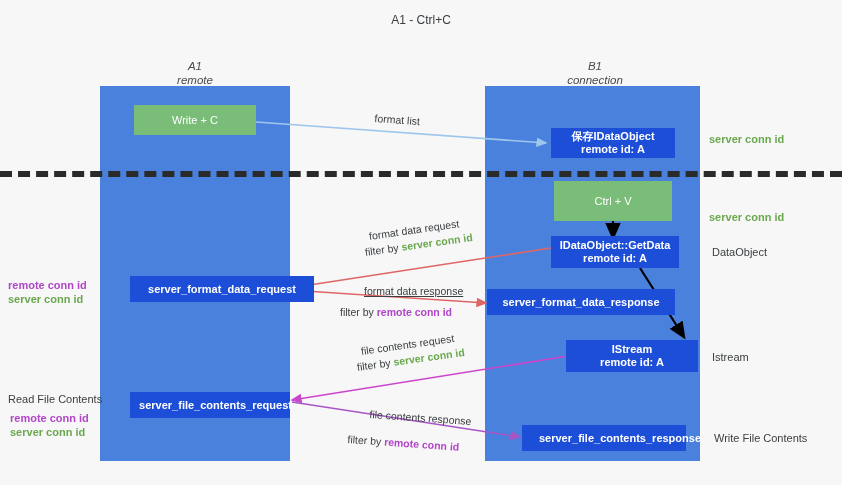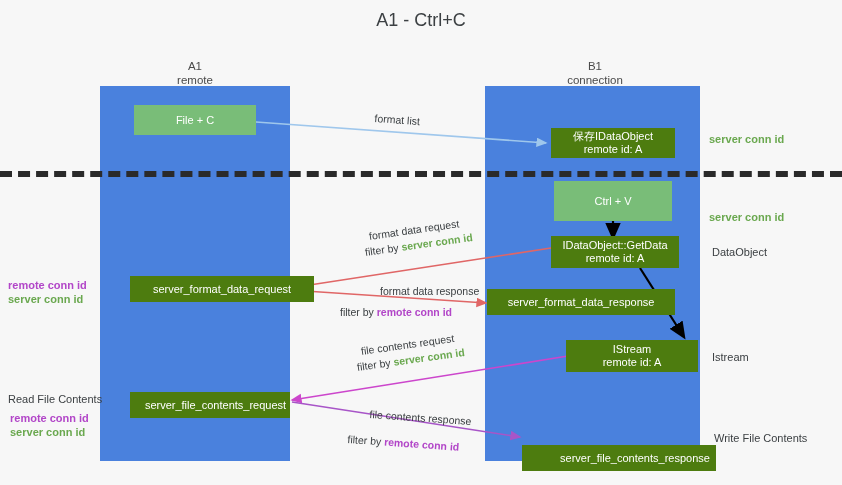--- a/index.html
+++ b/index.html
@@ -9,43 +9,43 @@
     font-family:"Liberation Sans","DejaVu Sans",sans-serif;
     overflow:hidden;
     position:relative;
     color:#3c4043;
   }
   #stage{position:absolute;left:0;top:0;width:842px;height:485px;}
   svg#wires{position:absolute;left:0;top:0;width:842px;height:485px;pointer-events:none;}
 
   .title{
     position:absolute;left:0;top:10px;width:842px;
-    text-align:center;font-size:18px;line-height:20px;color:#3c4043;
+    text-align:center;font-size:12px;line-height:20px;color:#3c4043;
   }
 
   .col-head{
-    position:absolute;text-align:center;font-size:11.5px;line-height:14px;color:#4a4a4a;
+    position:absolute;text-align:center;font-size:11.5px;line-height:14px;color:#4a4a4a;font-style:italic;
   }
   .col-head .big{display:block;}
 
   .lane{
     position:absolute;background:#4a81dd;
   }
 
   .node{
     position:absolute;
     display:flex;align-items:center;justify-content:center;
     text-align:center;
     color:#ffffff;
     font-size:11px;line-height:13px;
     box-sizing:border-box;
     padding:2px 4px;
   }
   .node.green{background:#79bd78;}
-  .node.orange{background:#4d7c0f;}
+  .node.orange{background:#1d4ed8;font-weight:bold;}
 
   .edge-label{
     position:absolute;font-size:10.5px;line-height:14px;color:#3c4043;
     white-space:nowrap;
   }
   .edge-label.rot{transform-origin:left top;}
 
   .side-label{
     position:absolute;font-size:11px;line-height:14px;white-space:nowrap;color:#3c4043;
   }
@@ -106,21 +106,21 @@
     <line x1="290" y1="290" x2="486" y2="303" stroke="#e06666" stroke-width="1.6" marker-end="url(#ah-red)"></line>
 
     <line x1="640" y1="268" x2="682" y2="334" stroke="#000000" stroke-width="2.2" marker-end="url(#ah-blk)"></line>
 
     <line x1="568" y1="356" x2="292" y2="400" stroke="#cc46cc" stroke-width="1.6" marker-end="url(#ah-mag)"></line>
 
     <line x1="292" y1="402" x2="520" y2="437" stroke="#a855c8" stroke-width="1.6" marker-end="url(#ah-pur)"></line>
   </svg>
 
   <div class="node green" style="left:134px;top:105px;width:122px;height:30px;">
-    <span>File + C</span>
+    <span>Write + C</span>
   </div>
 
   <div class="node orange" style="left:130px;top:276px;width:184px;height:26px;">
     <span>server_format_data_request</span>
   </div>
 
   <div class="node orange" style="left:130px;top:392px;width:160px;height:26px;padding-left:15px;">
     <span>server_file_contents_request</span>
   </div>
 
@@ -140,32 +140,32 @@
 
   <div class="node orange" style="left:487px;top:289px;width:188px;height:26px;">
     <span>server_format_data_response</span>
   </div>
 
   <div class="node orange" style="left:566px;top:340px;width:132px;height:32px;flex-direction:column;">
     <span>IStream</span>
     <span>remote id: A</span>
   </div>
 
-  <div class="node orange" style="left:522px;top:445px;width:194px;height:26px;padding-left:36px;">
+  <div class="node orange" style="left:522px;top:425px;width:164px;height:26px;padding-left:36px;">
     <span>server_file_contents_response</span>
   </div>
 
   <div class="edge-label rot" style="left:375px;top:111px;transform:rotate(4deg);">format list</div>
 
   <div class="edge-label rot" style="left:368px;top:229px;transform:rotate(-8deg);">format data request</div>
   <div class="edge-label rot" style="left:364px;top:245px;transform:rotate(-8deg);">
     <span>filter by </span><span class="green-t">server conn id</span>
   </div>
 
-  <div class="edge-label" style="left:380px;top:284px;">format data response</div>
+  <div class="edge-label" style="left:364px;top:284px;text-decoration:underline;">format data response</div>
   <div class="edge-label" style="left:340px;top:305px;font-weight:bold;">
     <span style="font-weight:normal;">filter by </span><span class="purple-t">remote conn id</span>
   </div>
 
   <div class="edge-label rot" style="left:360px;top:344px;transform:rotate(-8deg);">file contents request</div>
   <div class="edge-label rot" style="left:356px;top:360px;transform:rotate(-8deg);">
     <span>filter by </span><span class="green-t">server conn id</span>
   </div>
 
   <div class="edge-label rot" style="left:370px;top:407px;transform:rotate(4deg);">file contents response</div>

